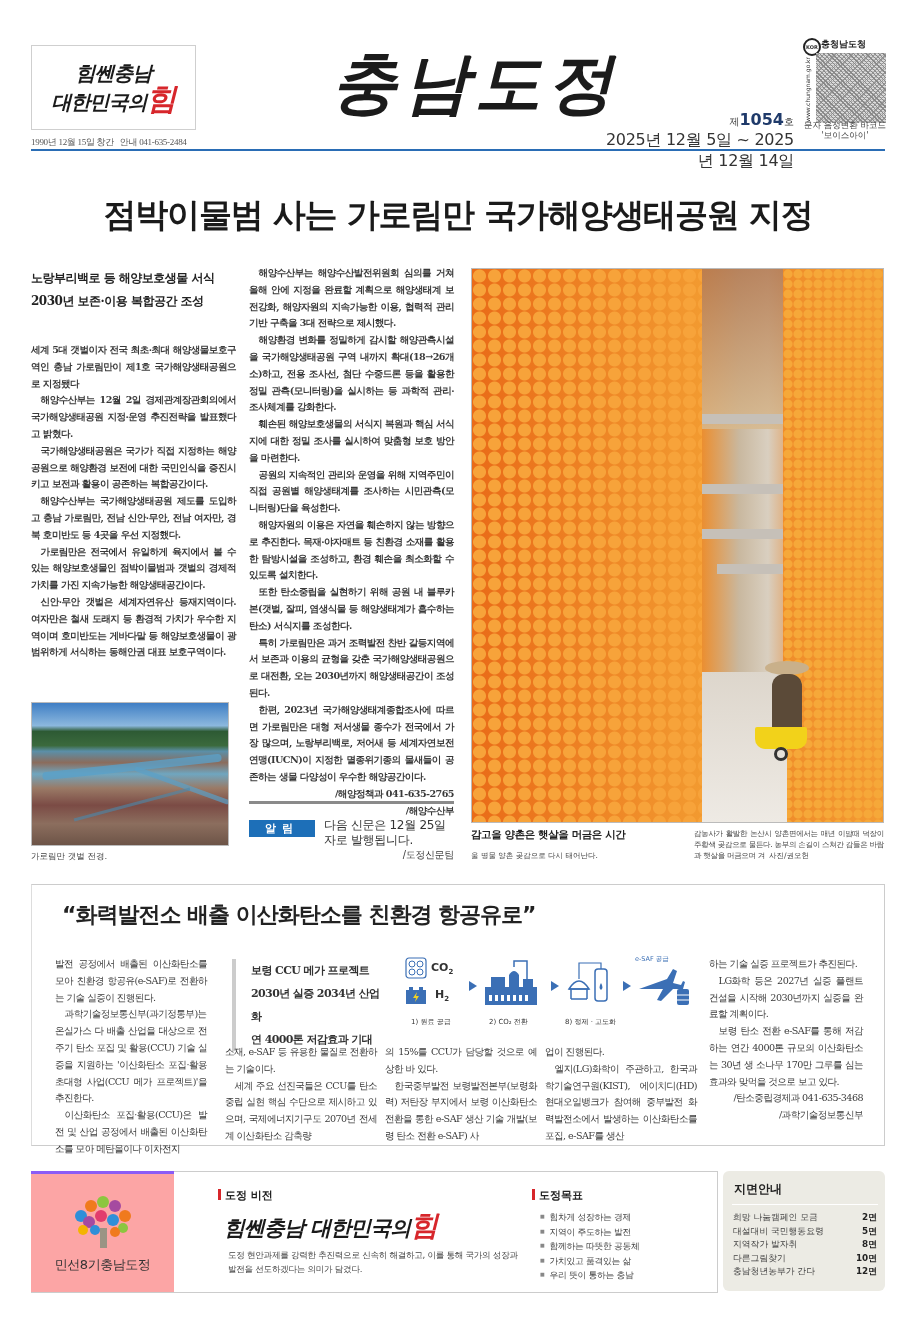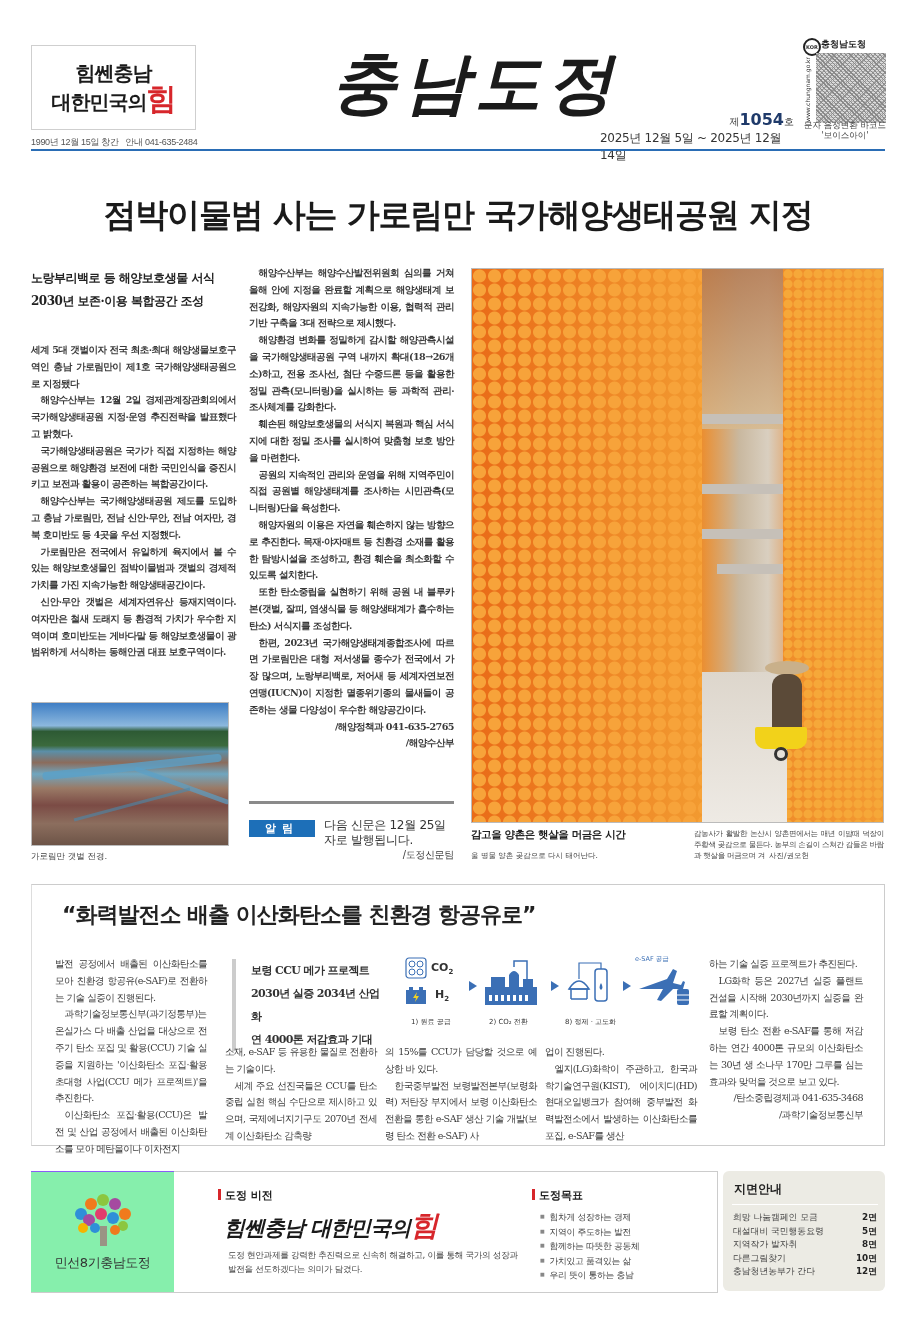--- a/index.html
+++ b/index.html
@@ -4,28 +4,28 @@
 <style>
   * { box-sizing: border-box; margin: 0; padding: 0; }
   html, body { width: 916px; height: 1332px; background: #ffffff; overflow: hidden; }
   body { font-family: "DejaVu Serif", "Liberation Serif", serif; color: #333; position: relative; }
 
   .abs { position: absolute; }
 
   
   .slogan-box { left: 31px; top: 45px; width: 165px; height: 85px; border: 1px solid #cfcfcf; background: #fff;
     display: flex; flex-direction: column; align-items: center; justify-content: center; }
-  .slogan-line { font-family: "DejaVu Sans", sans-serif; font-weight: bold; font-size: 20px; color: #1a1a1a; letter-spacing: -1px; line-height: 26px; }
+  .slogan-line { font-family: "DejaVu Sans", sans-serif; font-weight: bold; font-size: 20px; color: #1a1a1a; letter-spacing: -1px; line-height: 26px; font-style: italic; }
   .slogan-red { color: #d7262b; font-size: 30px; }
-  .founded { left: 31px; top: 136px; font-family: Liberation Sans, sans-serif; font-size: 9px; color: #555; letter-spacing: -0.3px; }
+  .founded { left: 31px; top: 136px; font-family: Liberation Serif, serif; font-size: 9px; color: #555; letter-spacing: -0.3px; }
   .masthead-title { left: 330px; top: 44px; width: 290px; text-align: center; font-family: "DejaVu Sans", sans-serif; font-weight: bold;
     font-size: 66px; color: #1b1b1b; letter-spacing: 6px; line-height: 80px; font-style: italic; }
   .issue { left: 630px; top: 110px; width: 164px; text-align: right; font-family: "DejaVu Sans", sans-serif; font-size: 10px; color: #444; }
   .issue b { font-size: 16px; color: #1f3a6a; }
-  .issue-date { left: 600px; top: 130px; width: 194px; text-align: left; font-family: "DejaVu Sans", sans-serif; font-size: 12px; color: #333; letter-spacing: -0.3px; }
+  .issue-date { left: 600px; top: 130px; width: 194px; text-align: right; font-family: "DejaVu Sans", sans-serif; font-size: 16px; color: #333; letter-spacing: -0.3px; }
   .qr-wrap { left: 803px; top: 38px; width: 84px; height: 88px; }
   .qr-brand { position: absolute; left: 18px; top: 0; font-family: "DejaVu Sans", sans-serif; font-size: 9px; color: #222; font-weight: bold; white-space: nowrap; }
   .qr-kor { position: absolute; left: 0; top: 0; width: 18px; height: 18px; border-radius: 50%; border: 2px solid #222; font-size: 5px; text-align: center; line-height: 14px; font-family: "DejaVu Sans", sans-serif; font-weight: bold; }
   .qr-side { position: absolute; left: 1px; top: 22px; width: 10px; height: 62px; writing-mode: vertical-rl; transform: rotate(180deg); font-size: 6px; font-family: "DejaVu Sans", sans-serif; color: #333; }
   .qr-code { position: absolute; left: 13px; top: 15px; width: 70px; height: 70px;
     background-color: #bbb;
     background-image:
       repeating-linear-gradient(45deg, #888 0 1px, transparent 1px 3px),
       repeating-linear-gradient(-45deg, #999 0 1px, transparent 1px 4px),
       repeating-linear-gradient(0deg, #ddd 0 1px, transparent 1px 2px); }
@@ -101,21 +101,21 @@
   
   .diagram { left: 405px; top: 955px; width: 295px; height: 80px; }
   .dg-step { position: absolute; top: 0; height: 60px; }
   .dg-label { position: absolute; top: 62px; font-family: "DejaVu Sans", sans-serif; font-size: 7px; color: #333; white-space: nowrap; }
   .dg-arrow { position: absolute; top: 26px; width: 0; height: 0; border-top: 5px solid transparent; border-bottom: 5px solid transparent; border-left: 8px solid #3b6fb5; }
   .dg-chem { position: absolute; font-family: "DejaVu Sans", sans-serif; font-size: 11px; font-weight: bold; color: #333; }
   .dg-chem sub { font-size: 7px; }
   .dg-esaf { position: absolute; left: 230px; top: 0; font-family: "DejaVu Sans", sans-serif; font-size: 6.5px; color: #3b6fb5; }
 
   
-  .band-logo { left: 31px; top: 1171px; width: 143px; height: 122px; background: #86efac; border-top: 1px solid #8b5cf6; border-bottom: 1px solid #ccc; }
+  .band-logo { left: 31px; top: 1171px; width: 143px; height: 122px; background: #fca5a5; border-top: 3px solid #8b5cf6; border-bottom: 1px solid #ccc; }
   .band-logo-label { position: absolute; left: 0; top: 82px; width: 143px; text-align: center; font-family: "DejaVu Sans", sans-serif; font-size: 13px; color: #333; letter-spacing: -0.5px; }
   .tree { position: absolute; left: 40px; top: 20px; width: 64px; height: 56px; }
   .band-vision { left: 174px; top: 1171px; width: 344px; height: 122px; border-top: 1px solid #ccc; border-bottom: 1px solid #ccc; }
   .band-goals { left: 518px; top: 1171px; width: 200px; height: 122px; border: 1px solid #ccc; border-left: none; }
   .sec-label { font-family: "DejaVu Sans", sans-serif; font-weight: bold; font-size: 11px; color: #222; }
   .sec-label::before { content: ""; display: inline-block; width: 3px; height: 11px; background: #d7262b; margin-right: 4px; vertical-align: -1px; }
   .vision-label { position: absolute; left: 44px; top: 16px; }
   .vision-slogan { position: absolute; left: 50px; top: 35px; font-family: "DejaVu Sans", sans-serif; font-weight: bold; font-style: italic; font-size: 21px; color: #1a1a1a; letter-spacing: -1px; }
   .vision-slogan .red { color: #d7262b; font-size: 28px; }
   .vision-desc { position: absolute; left: 54px; top: 76px; width: 290px; font-family: "DejaVu Sans", sans-serif; font-size: 8.6px; color: #444; line-height: 14px; letter-spacing: -0.3px; }
@@ -184,20 +184,21 @@
 </div>
 <div class="abs tidal-caption">가로림만 갯벌 전경.</div>
 
 <div class="abs col-text col2">
   <p>해양수산부는 해양수산발전위원회 심의를 거쳐 올해 안에 지정을 완료할 계획으로 해양생태계 보전강화, 해양자원의 지속가능한 이용, 협력적 관리기반 구축을 3대 전략으로 제시했다.</p>
   <p>해양환경 변화를 정밀하게 감시할 해양관측시설을 국가해양생태공원 구역 내까지 확대(18→26개소)하고, 전용 조사선, 첨단 수중드론 등을 활용한 정밀 관측(모니터링)을 실시하는 등 과학적 관리·조사체계를 강화한다.</p>
   <p>훼손된 해양보호생물의 서식지 복원과 핵심 서식지에 대한 정밀 조사를 실시하여 맞춤형 보호 방안을 마련한다.</p>
   <p>공원의 지속적인 관리와 운영을 위해 지역주민이 직접 공원별 해양생태계를 조사하는 시민관측(모니터링)단을 육성한다.</p>
   <p>해양자원의 이용은 자연을 훼손하지 않는 방향으로 추진한다. 목재·야자매트 등 친환경 소재를 활용한 탐방시설을 조성하고, 환경 훼손을 최소화할 수 있도록 설치한다.</p>
   <p>또한 탄소중립을 실현하기 위해 공원 내 블루카본(갯벌, 잘피, 염생식물 등 해양생태계가 흡수하는 탄소) 서식지를 조성한다.</p>
+  <p>특히 가로림만은 과거 조력발전 찬반 갈등지역에서 보존과 이용의 균형을 갖춘 국가해양생태공원으로 대전환, 오는 2030년까지 해양생태공간이 조성된다.</p>
   <p>한편, 2023년 국가해양생태계종합조사에 따르면 가로림만은 대형 저서생물 종수가 전국에서 가장 많으며, 노랑부리백로, 저어새 등 세계자연보전연맹(IUCN)이 지정한 멸종위기종의 물새들이 공존하는 생물 다양성이 우수한 해양공간이다.</p>
   <p class="sign">/해양정책과 041-635-2765</p>
   <p class="sign">/해양수산부</p>
 </div>
 
 <div class="abs col2-rule"></div>
 <div class="abs notice-label">알림</div>
 <div class="abs notice-text">다음 신문은 12월 25일자로 발행됩니다.</div>
 <div class="abs notice-sign">/도정신문팀</div>
 

